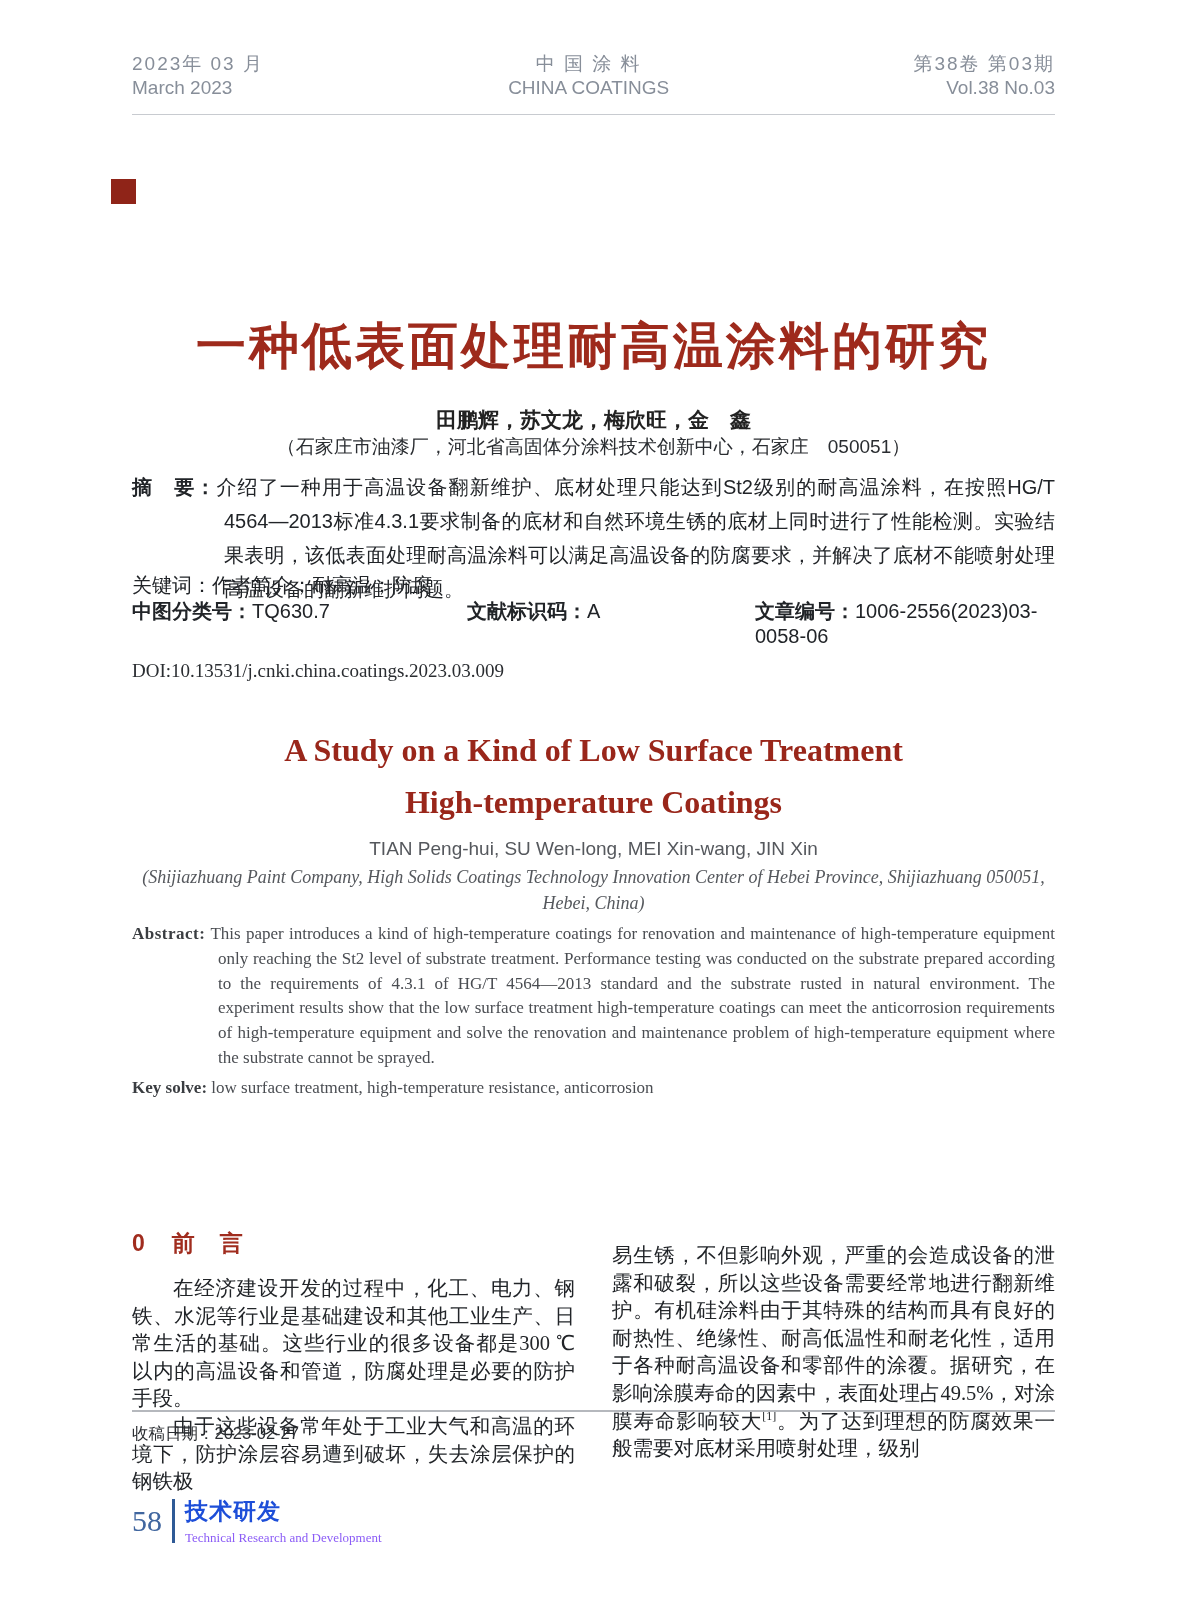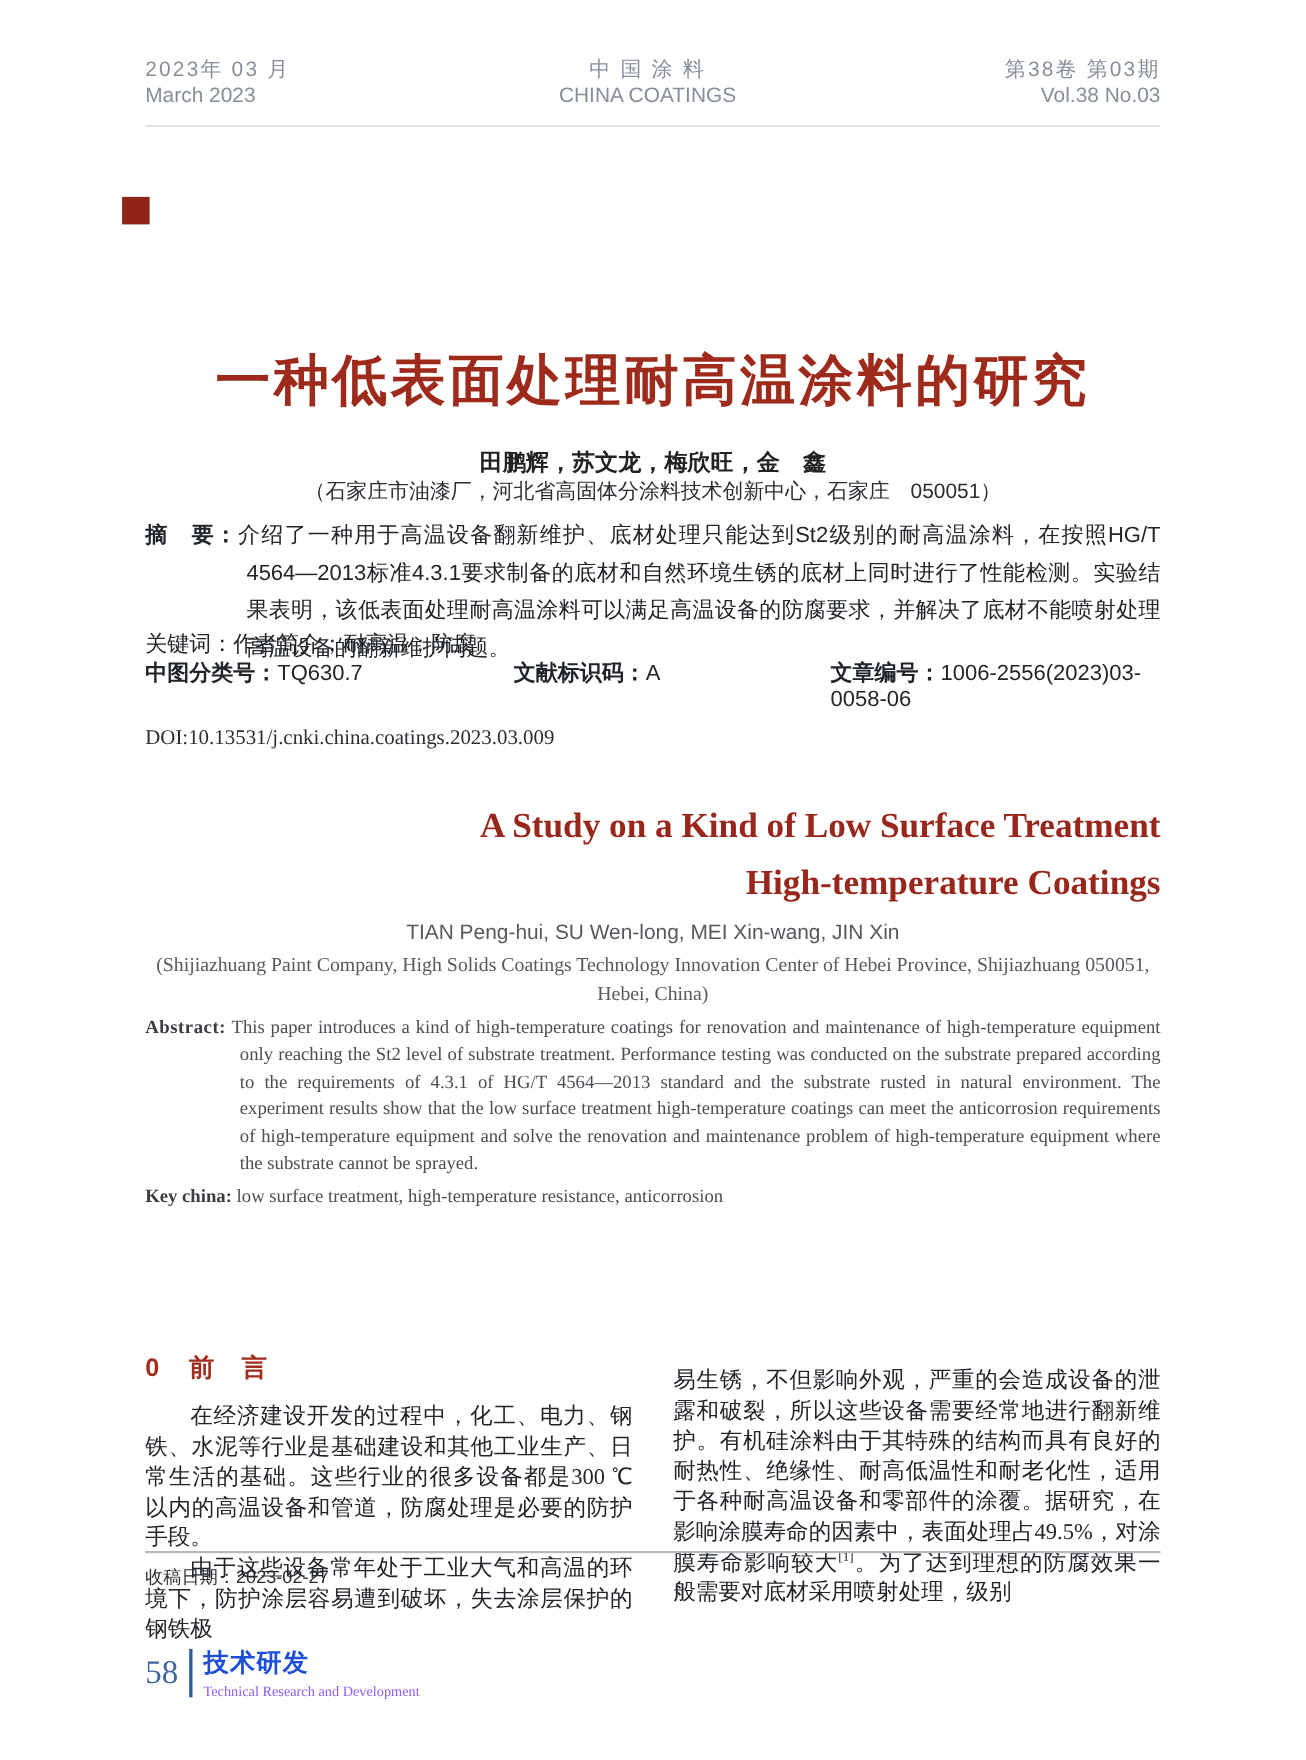--- a/index.html
+++ b/index.html
@@ -45,28 +45,28 @@
     top:598px; display:flex; font-size:20px; color:#212428;
   }
   .class-row .lbl { font-weight:bold; }
   .class-row .c1 { width:335px; }
   .class-row .c2 { width:288px; }
   .class-row .c3 { flex:1; }
   .doi-line { top:628px; font-family:"Liberation Serif", serif; font-size:19px; color:#2a2d31;margin-top:32px; }
 
   
   .title-en {
-    top:724px; text-align:right; color:#99261a;
+    top:724px; text-align:center; color:#99261a;
     font-family:"Liberation Serif", serif; font-weight:bold;
     font-size:32px; line-height:52px;
   }
   .authors-en { top:838px; text-align:center; font-size:19px; color:#55585d; }
   .affil-en {
     top:864px; text-align:center; font-family:"Liberation Serif", serif;
-    font-size:18px; line-height:26px; color:#55585d;
+    font-style:italic; font-size:18px; line-height:26px; color:#55585d;
   }
 
   
   .abstract-en {
     top:922px; font-family:"Liberation Serif", serif;
     font-size:17px; line-height:24.8px; text-align:justify; color:#4a4d52;
   }
   .hang-en { padding-left:86px; text-indent:-86px; }
   .abstract-en .lbl { font-weight:bold; color:#3a3d41; letter-spacing:0.5px; }
   .keywords-en {
@@ -161,21 +161,21 @@
   <div>(Shijiazhuang Paint Company, High Solids Coatings Technology Innovation Center of Hebei Province, Shijiazhuang 050051,</div>
   <div>Hebei, China)</div>
 </div>
 
 <div class="abs content-w abstract-en">
   <div class="hang-en">
     <span class="lbl">Abstract:</span> <span>This paper introduces a kind of high-temperature coatings for renovation and maintenance of high-temperature equipment only reaching the St2 level of substrate treatment. Performance testing was conducted on the substrate prepared according to the requirements of 4.3.1 of HG/T 4564—2013 standard and the substrate rusted in natural environment. The experiment results show that the low surface treatment high-temperature coatings can meet the anticorrosion requirements of high-temperature equipment and solve the renovation and maintenance problem of high-temperature equipment where the substrate cannot be sprayed.</span>
   </div>
 </div>
 <div class="abs content-w keywords-en">
-  <span class="lbl">Key china:</span> <span>low surface treatment, high-temperature resistance, anticorrosion</span>
+  <span class="lbl">Key solve:</span> <span>low surface treatment, high-temperature resistance, anticorrosion</span>
 </div>
 
 <div class="abs content-w columns">
   <div class="colm">
     <div class="sec-heading">
       <span class="num">0</span><span>前　言</span>
     </div>
     <p class="body-p indent">在经济建设开发的过程中，化工、电力、钢铁、水泥等行业是基础建设和其他工业生产、日常生活的基础。这些行业的很多设备都是300 ℃以内的高温设备和管道，防腐处理是必要的防护手段。</p>
     <p class="body-p indent">由于这些设备常年处于工业大气和高温的环境下，防护涂层容易遭到破坏，失去涂层保护的钢铁极</p>
   </div>

